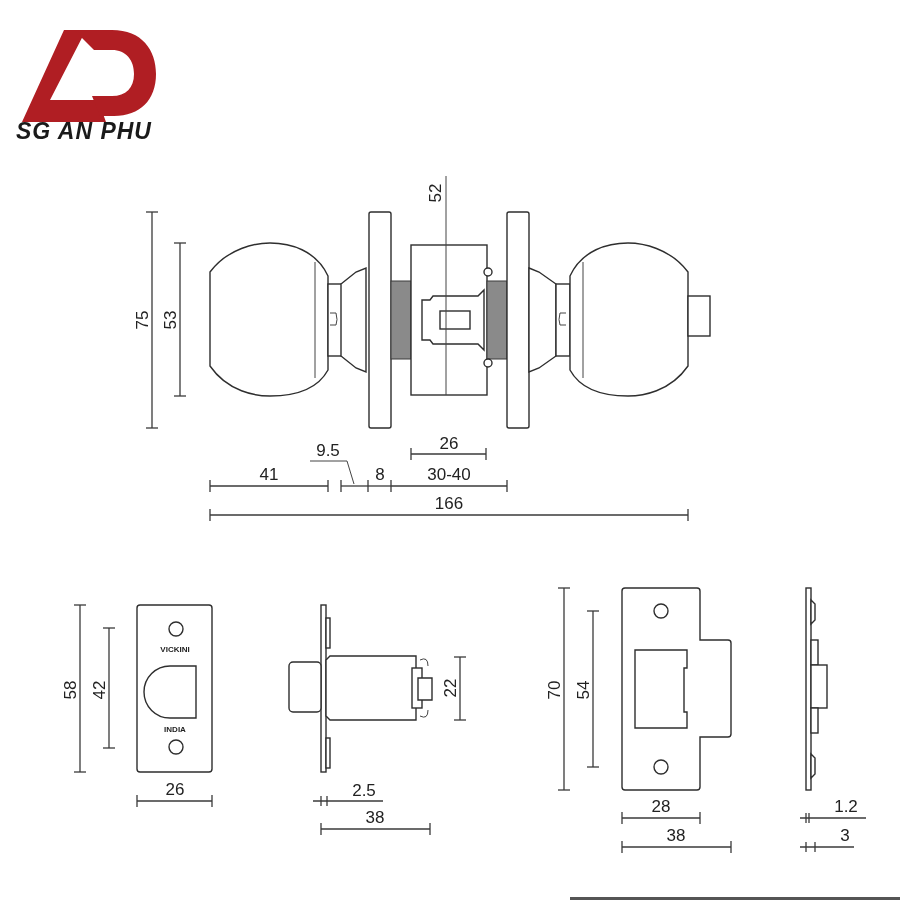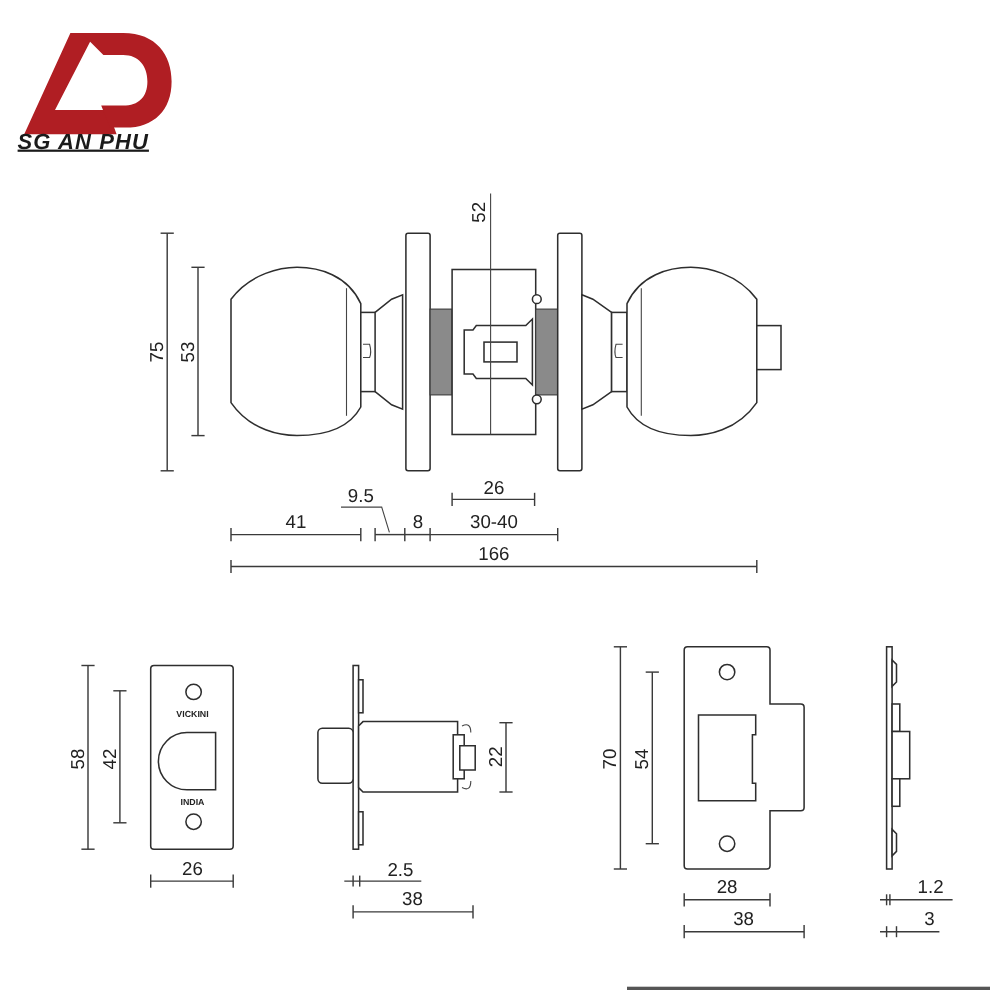--- a/index.html
+++ b/index.html
@@ -1,18 +1,18 @@
 <!DOCTYPE html>
 <html><head>
 <meta charset="utf-8">
 <style>
   html, body { margin: 0; padding: 0; background: #ffffff; }
   body { width: 900px; height: 900px; position: relative; overflow: hidden; font-family: "Liberation Sans", sans-serif; }
   .logo { position: absolute; left: 14px; top: 22px; width: 150px; height: 120px; }
-  .logo-text { position: absolute; left: 16px; top: 118px; font-family: "Liberation Sans", sans-serif; font-weight: bold; font-style: italic; font-size: 20px; letter-spacing: 1px; color: #1a1a1a; text-decoration: underline; }
+  .logo-text { position: absolute; left: 16px; top: 118px; font-family: "Liberation Sans", sans-serif; font-weight: bold; font-style: italic; font-size: 23px; letter-spacing: 1px; color: #1a1a1a; }
   svg.drawing { position: absolute; left: 0; top: 0; }
   .ln { stroke: #3a3a3a; stroke-width: 1.3; fill: none; }
   .ln-thin { stroke: #444; stroke-width: 1; fill: none; }
   .part { stroke: #2e2e2e; stroke-width: 1.4; fill: #ffffff; }
   .thread { fill: #8a8a8a; stroke: #3a3a3a; stroke-width: 1; }
   .dim-text { font-family: "Liberation Sans", sans-serif; font-size: 17px; fill: #222; }
   .tiny-text { font-family: "Liberation Sans", sans-serif; font-size: 8px; font-weight: bold; fill: #222; }
   .bottom-rule { position: absolute; left: 570px; top: 897px; width: 330px; height: 3px; background: #555; }
 </style>
 </head>

